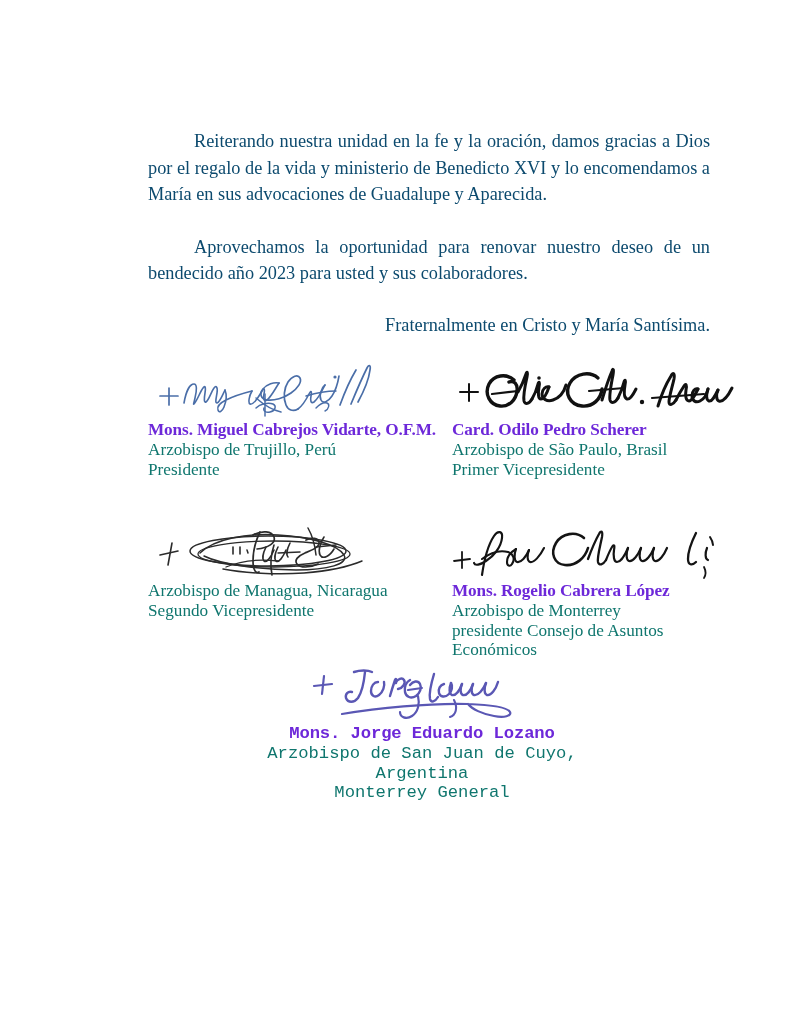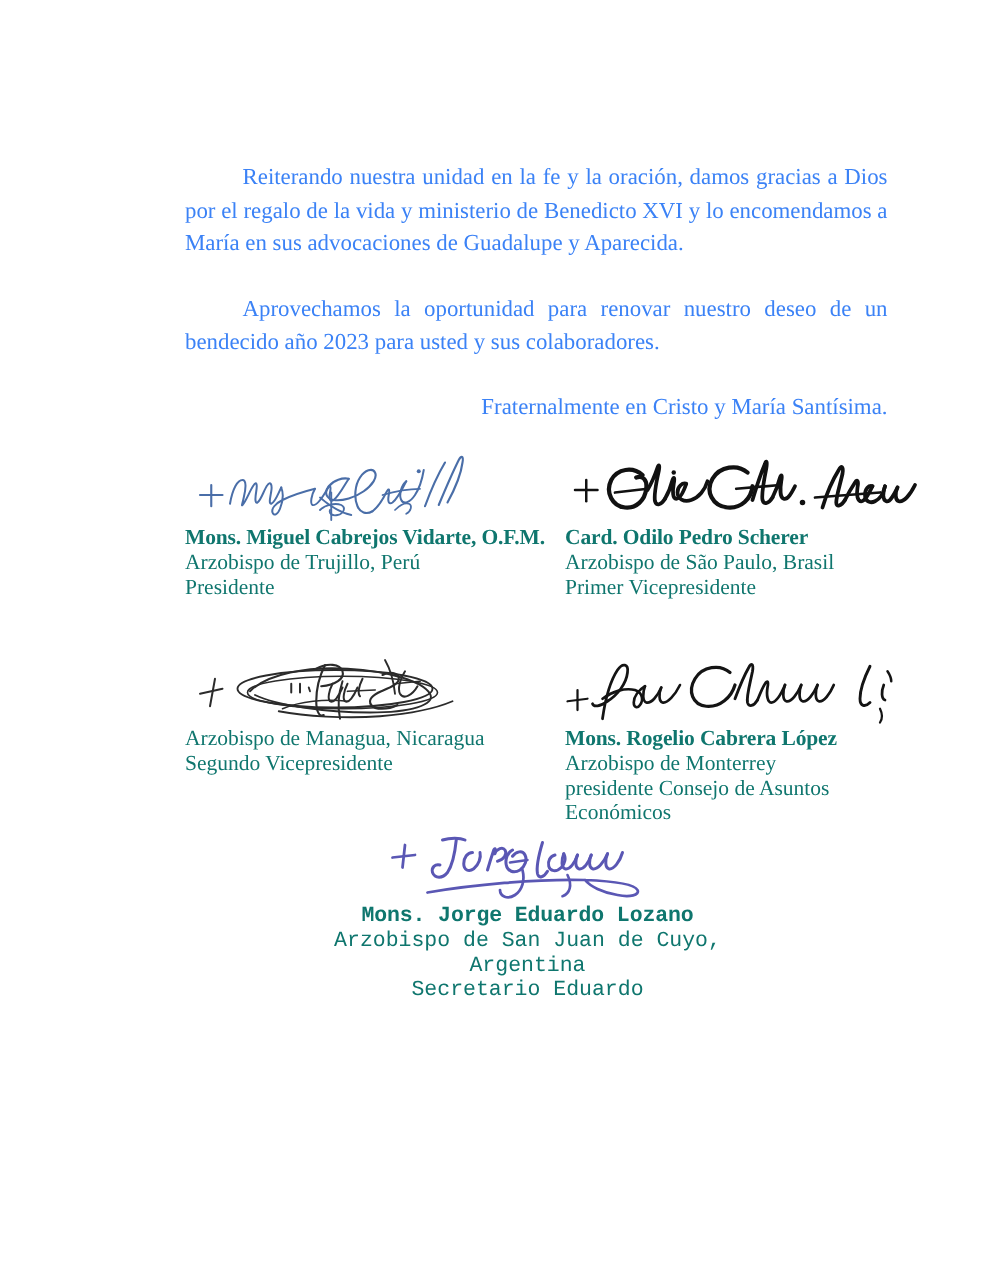--- a/index.html
+++ b/index.html
@@ -25,21 +25,21 @@
     left: 148px;
     top: 128px;
     width: 562px;
   }
   p.para {
     margin: 0 0 0 0;
     font-size: 18.3px;
     line-height: 26.5px;
     text-align: justify;
     text-indent: 46px;
-    color: #3b82f6;
+    color: #0c4a6e;
   }
   p.para.gap-a { margin-top: 26px; }
   p.para.gap-b { margin-top: 25px; }
   p.para.nojust { text-align: right; }
 
   
   .sig-row {
     position: absolute;
     left: 0;
     width: 791px;
@@ -70,21 +70,21 @@
   }
   .sig-art.tall { height: 58px; }
   .sig-art svg { display: block; overflow: visible; }
 
   .sig-name {
     font-size: 17.2px;
     font-weight: bold;
     line-height: 20px;
     white-space: nowrap;
     letter-spacing: -0.1px;
-    color: #0f766e;
+    color: #6d28d9;
   }
   .sig-line {
     font-size: 17.2px;
     line-height: 19.5px;
     white-space: nowrap;
     color: #0f766e;
   }
   .sig-final .sig-name,
   .sig-final .sig-line { white-space: normal; }
 </style>
@@ -237,16 +237,16 @@
         <path d="M219 21 C217 26 217 32 220 33 C224 34 228 28 230 22" stroke-width="2.4"></path>
         <path d="M230 22 C228 26 228 32 231 33 C235 34 239 28 241 22" stroke-width="2.4"></path>
         <path d="M241 22 C239 26 239 32 242 33 C246 34 251 28 254 21" stroke-width="2.4"></path>
         <path d="M254 21 C252 26 252 32 255 33 C259 34 264 27 266 20" stroke-width="2.4"></path>
         <path d="M222 38 C226 46 224 53 218 55" stroke-width="2.1"></path>
         <path d="M110 52 C146 46 196 41 236 42 C262 43 276 46 278 50 C280 54 272 56 262 54 C250 52 240 47 236 42" stroke-width="2.2"></path>
       </svg>
     </div>
     <div class="sig-name">Mons. Jorge Eduardo Lozano</div>
     <div class="sig-line">Arzobispo de San Juan de Cuyo, Argentina</div>
-    <div class="sig-line">Secretario Eduardo</div>
+    <div class="sig-line">Monterrey General</div>
   </div>
 
 </div>
 
 </body></html>

